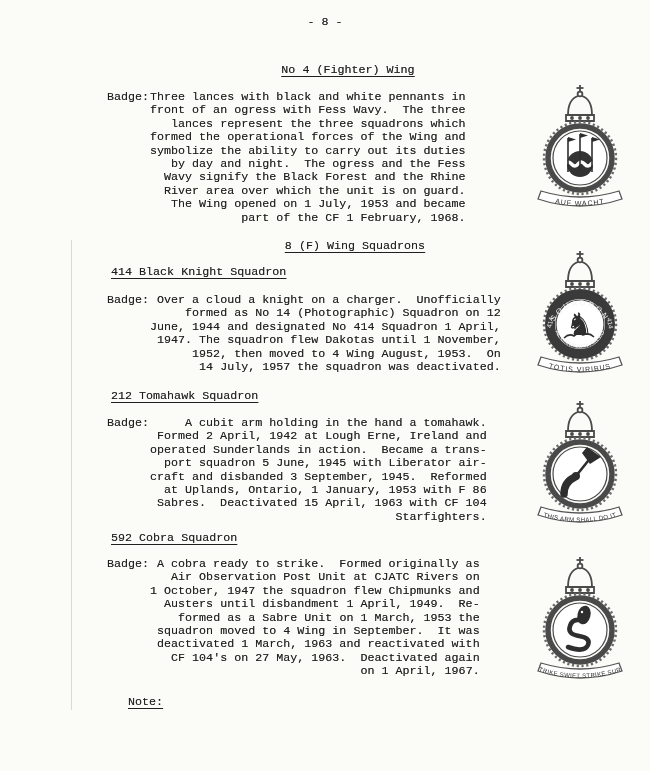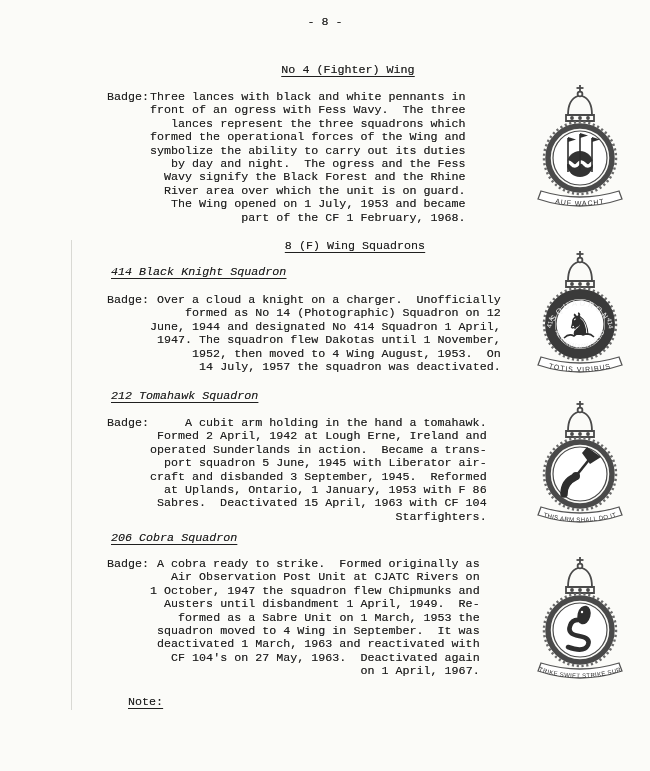--- a/index.html
+++ b/index.html
@@ -4,21 +4,21 @@
 <style>
   html,body{margin:0;padding:0;}
   body{width:650px;height:771px;background:#fbfbf8;overflow:hidden;}
   .page{position:relative;width:650px;height:771px;
         font-family:"Liberation Mono","DejaVu Sans Mono",monospace;color:#1f1f1f;}
   .ty{position:absolute;font-size:11.7px;line-height:13.4px;white-space:pre;
       text-shadow:0 0 .6px rgba(30,30,30,.55);}
   .center{left:0;width:650px;text-align:center;}
   .label{left:107px;text-align:right;}
   .para{left:150px;text-align:right;}
-  .sqhead{left:88px;font-style:italic;}
+  .sqhead{left:88px;}
   .underline{text-decoration:underline;text-underline-offset:2.5px;text-decoration-thickness:1px;padding-left:23px;}
   .scanline{position:absolute;left:71px;top:240px;width:1px;height:470px;background:#d9d9d4;}
   .badge{position:absolute;left:512px;width:136px;height:138px;}
   .badge svg{display:block;}
   .crown{stroke:#4a4a4a;stroke-width:1.8;fill:none;}
   .jewel{fill:none;stroke:#6a6a6a;stroke-width:2.5;stroke-dasharray:2.2 2.6;}
   .ring{fill:none;stroke:#4a4a4a;stroke-width:5.5;}
   .ring2{fill:none;stroke:#3a3a3a;stroke-width:10;}
   .innerc{fill:#ffffff;stroke:#4a4a4a;stroke-width:1.2;}
   .scroll{fill:#ffffff;stroke:#555555;stroke-width:1.3;}
@@ -65,21 +65,21 @@
   <div class="ty label" style="top:417px">Badge:</div>
   <div class="ty para" style="top:417px">A cubit arm holding in the hand a tomahawk.
 Formed 2 April, 1942 at Lough Erne, Ireland and
 operated Sunderlands in action.  Became a trans-
 port squadron 5 June, 1945 with Liberator air-
 craft and disbanded 3 September, 1945.  Reformed
 at Uplands, Ontario, 1 January, 1953 with F 86
 Sabres.  Deactivated 15 April, 1963 with CF 104
 Starfighters.</div>
 
-  <div class="ty sqhead underline" style="top:532px">206 Cobra Squadron</div>
+  <div class="ty sqhead underline" style="top:532px">592 Cobra Squadron</div>
   <div class="ty label" style="top:558px">Badge:</div>
   <div class="ty para" style="top:558px">A cobra ready to strike.  Formed originally as
 Air Observation Post Unit at CJATC Rivers on
 1 October, 1947 the squadron flew Chipmunks and
 Austers until disbandment 1 April, 1949.  Re-
 formed as a Sabre Unit on 1 March, 1953 the
 squadron moved to 4 Wing in September.  It was
 deactivated 1 March, 1963 and reactivated with
 CF 104's on 27 May, 1963.  Deactivated again
 on 1 April, 1967.</div>

